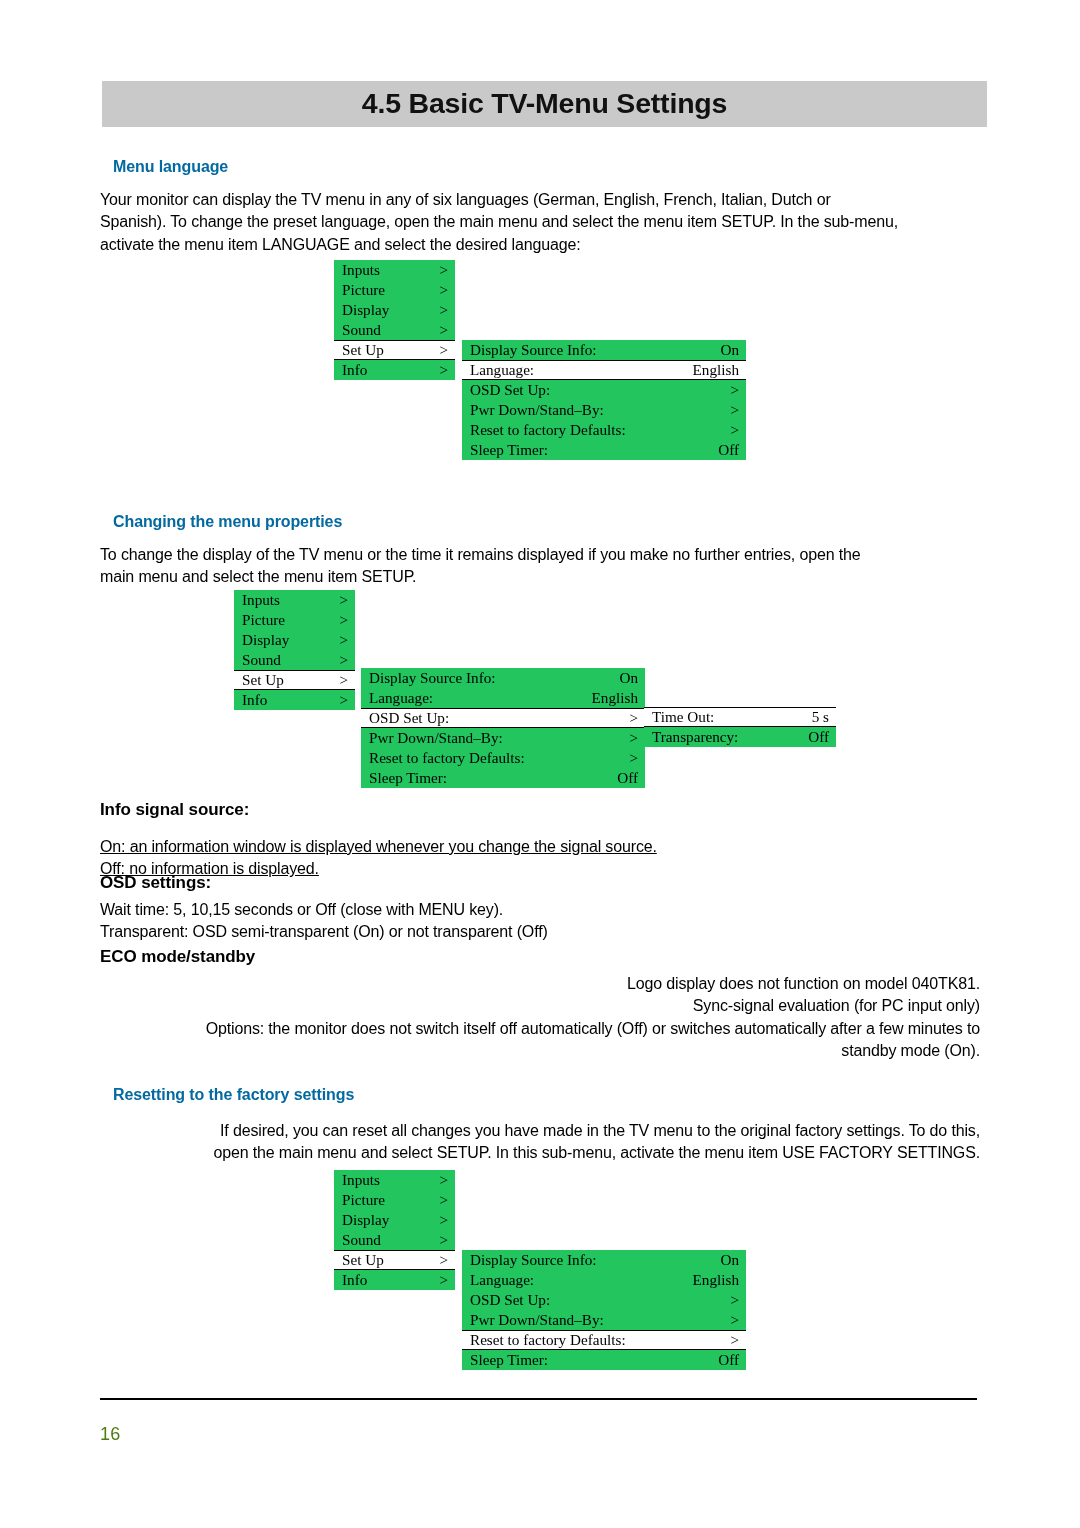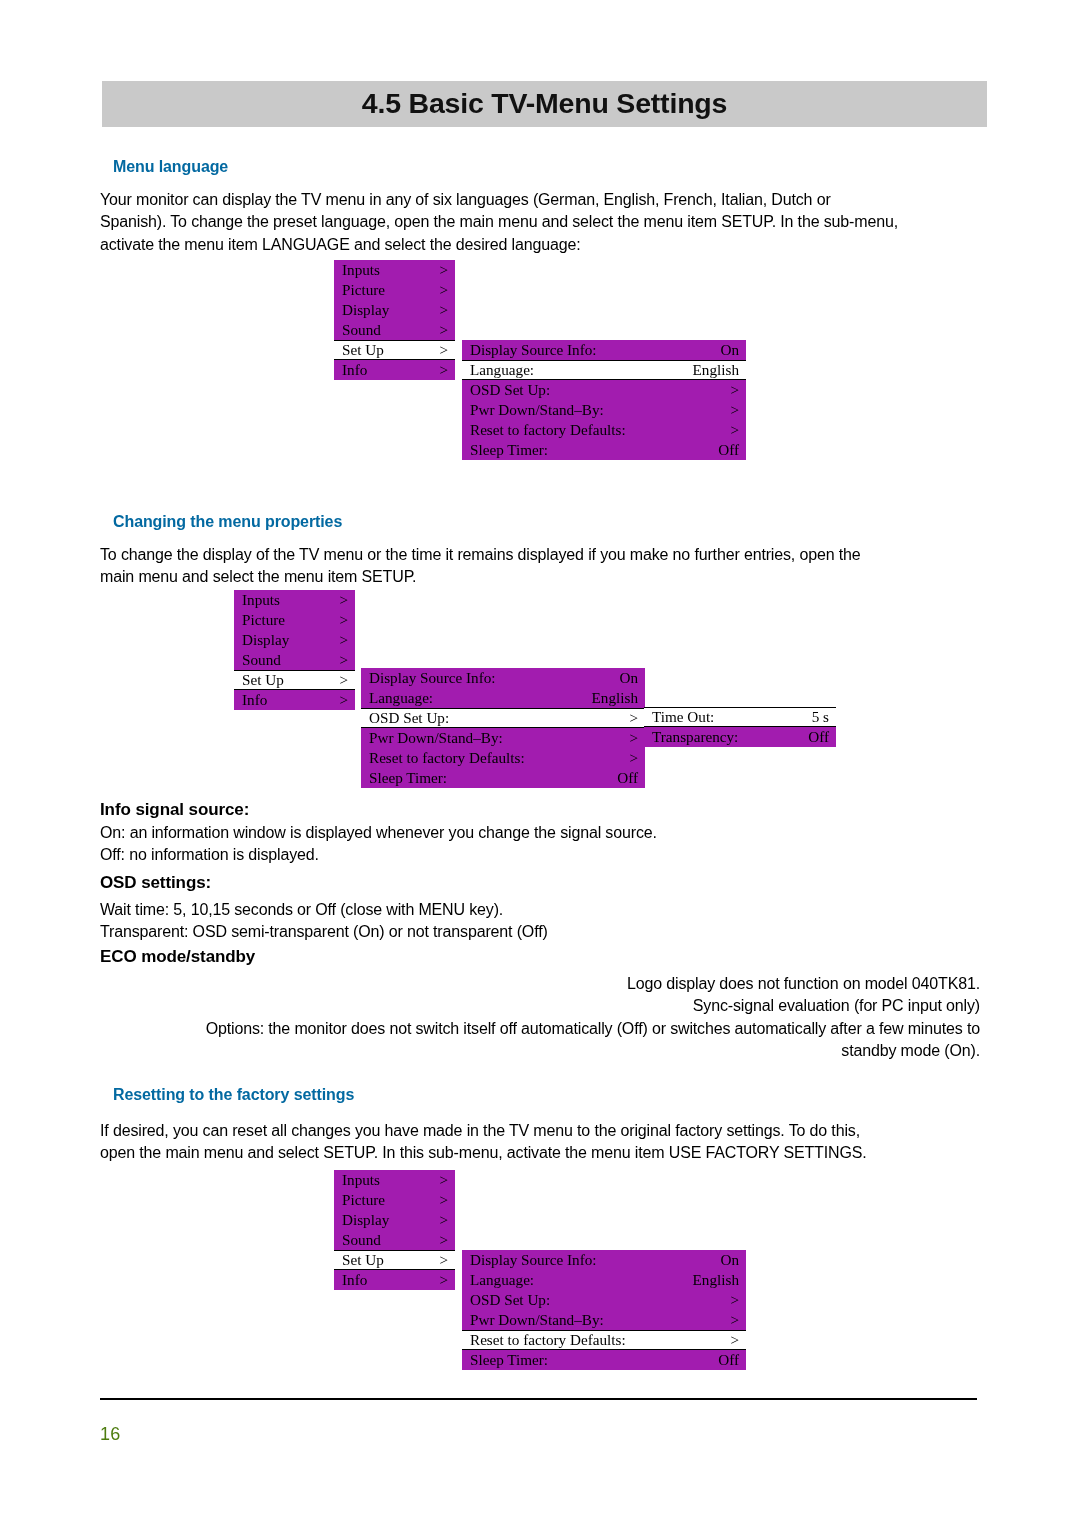--- a/index.html
+++ b/index.html
@@ -73,21 +73,21 @@
     line-height: 22.4px;
     letter-spacing: -0.15px;
     color: #000;
     margin: 0;
   }
   .abs { position: absolute; }
 
   
   .osd-panel {
     position: absolute;
-    background: #a21caf;
+    background: #22c55e;
     font-family: "Liberation Serif", serif;
     font-size: 15.2px;
     color: #000;
     box-sizing: border-box;
   }
   .osd-row {
     display: flex;
     align-items: center;
     justify-content: space-between;
     height: 20px;
@@ -269,21 +269,21 @@
       <span class="osd-value">5 s</span>
     </div>
     <div class="osd-row">
       <span class="osd-label">Transparency:</span>
       <span class="osd-value">Off</span>
     </div>
   </div>
 
   <div class="content abs" style="top:800px;">
     <div class="h3">Info signal source:</div>
-    <div class="para" style="margin-top:2px;">
+    <div class="para" style="margin-top:16px;text-decoration:underline;">
       <div>On: an information window is displayed whenever you change the signal source.</div>
       <div>Off: no information is displayed.</div>
     </div>
   </div>
 
   <div class="content abs" style="top:873px;">
     <div class="h3">OSD settings:</div>
     <div class="para" style="margin-top:6px;">
       <div>Wait time: 5, 10,15 seconds or Off (close with MENU key).</div>
       <div>Transparent: OSD semi-transparent (On) or not transparent (Off)</div>
@@ -295,21 +295,21 @@
     <div class="para" style="margin-top:6px;text-align:right;">
       <div>Logo display does not function on model 040TK81.</div>
       <div>Sync-signal evaluation (for PC input only)</div>
       <div>Options: the monitor does not switch itself off automatically (Off) or switches automatically after a few minutes to</div>
       <div>standby mode (On).</div>
     </div>
   </div>
 
   <div class="content abs" style="top:1073px;">
     <div class="h2">Resetting to the factory settings</div>
-    <div class="para" style="margin-top:16px;">
+    <div class="para" style="margin-top:16px;text-align:right;">
       <div>If desired, you can reset all changes you have made in the TV menu to the original factory settings. To do this,</div>
       <div>open the main menu and select SETUP. In this sub-menu, activate the menu item USE FACTORY SETTINGS.</div>
     </div>
   </div>
 
   <div class="osd-panel panel-main" style="left:334px; top:1170px;">
     <div class="osd-row">
       <span class="osd-label">Inputs</span>
       <span class="osd-value osd-arrow">&gt;</span>
     </div>

